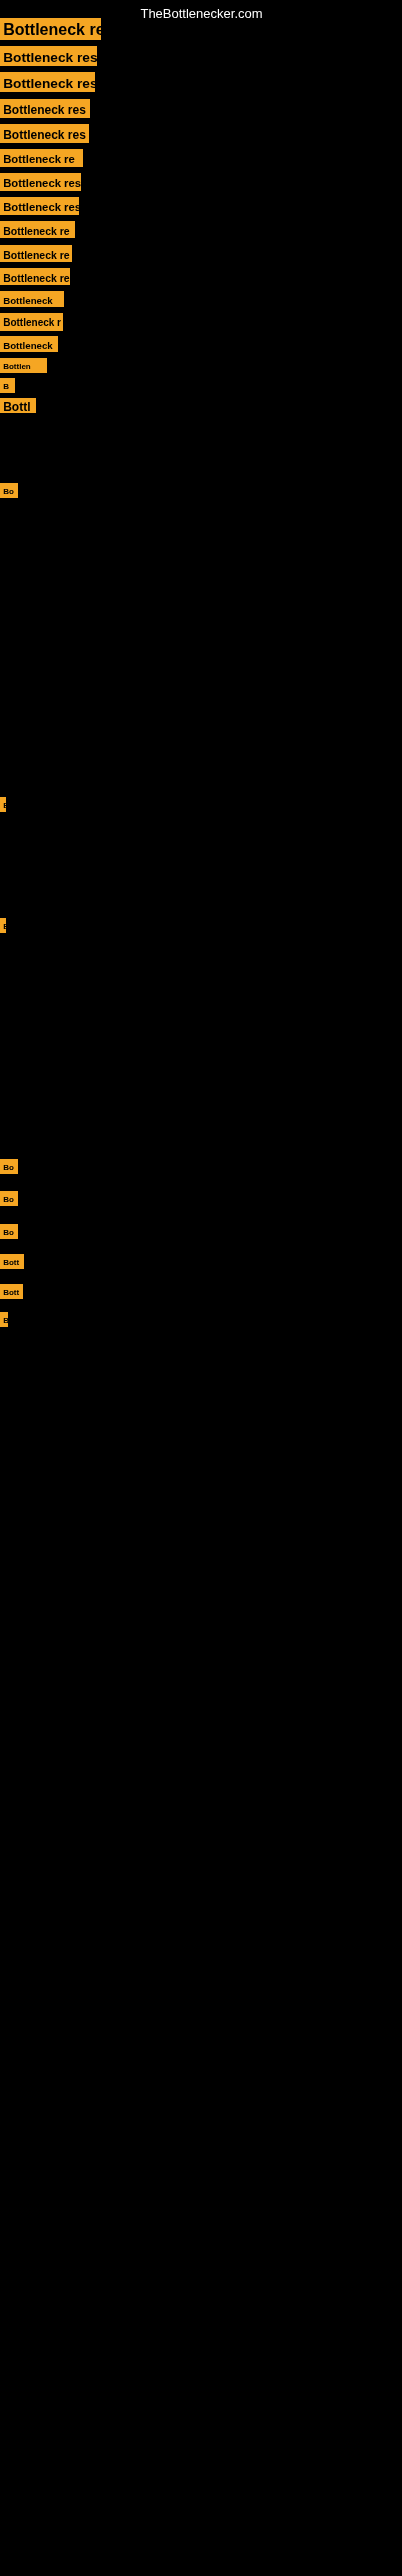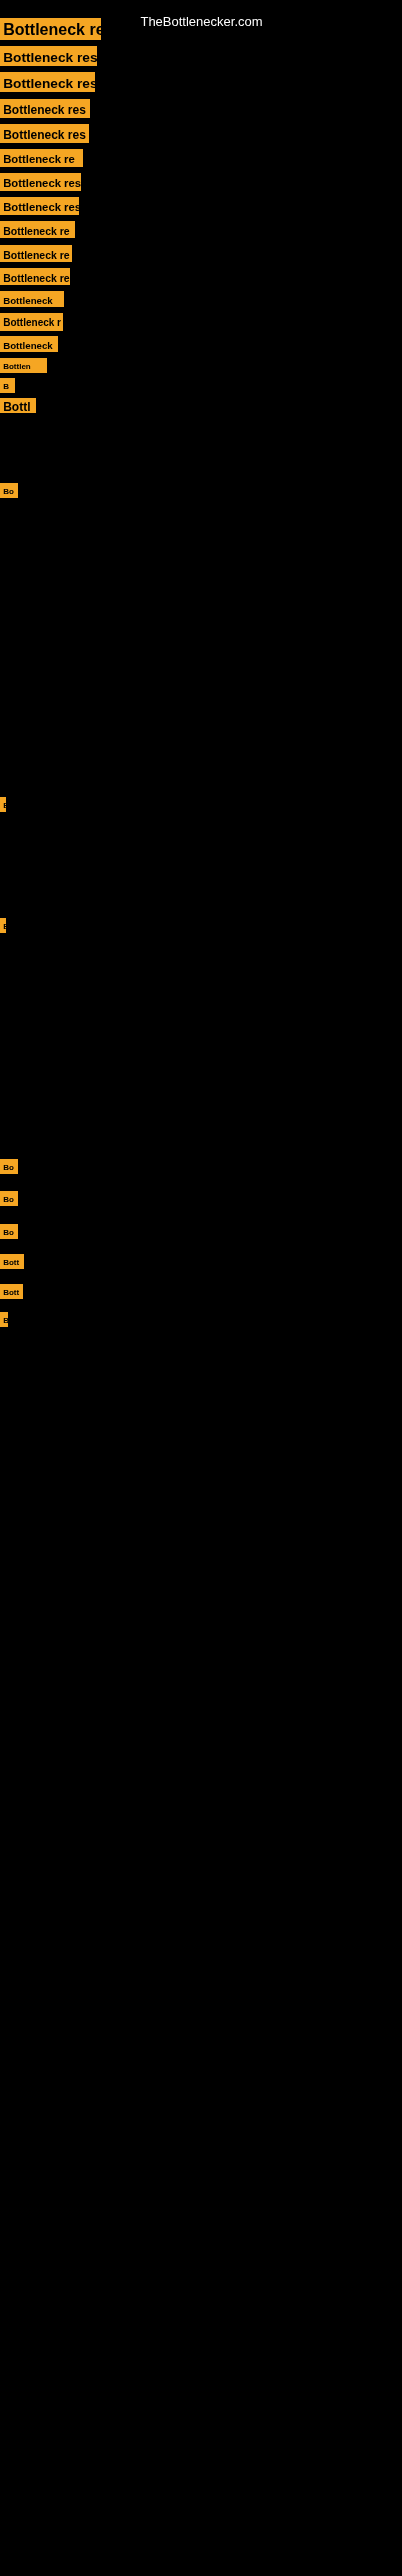--- a/index.html
+++ b/index.html
@@ -13,21 +13,21 @@
       min-height: 2576px;
       font-family: Arial, sans-serif;
       position: relative;
     }
     .site-title {
       color: #ffffff;
       font-size: 13px;
       text-align: center;
       padding: 6.4px 0;
       position: absolute;
-      top: 8px;
+      top: 0;
       left: 0;
       right: 0;
     }
     .bar-container {
       position: absolute;
       left: 0;
       display: flex;
       align-items: center;
     }
     .bar-label {

